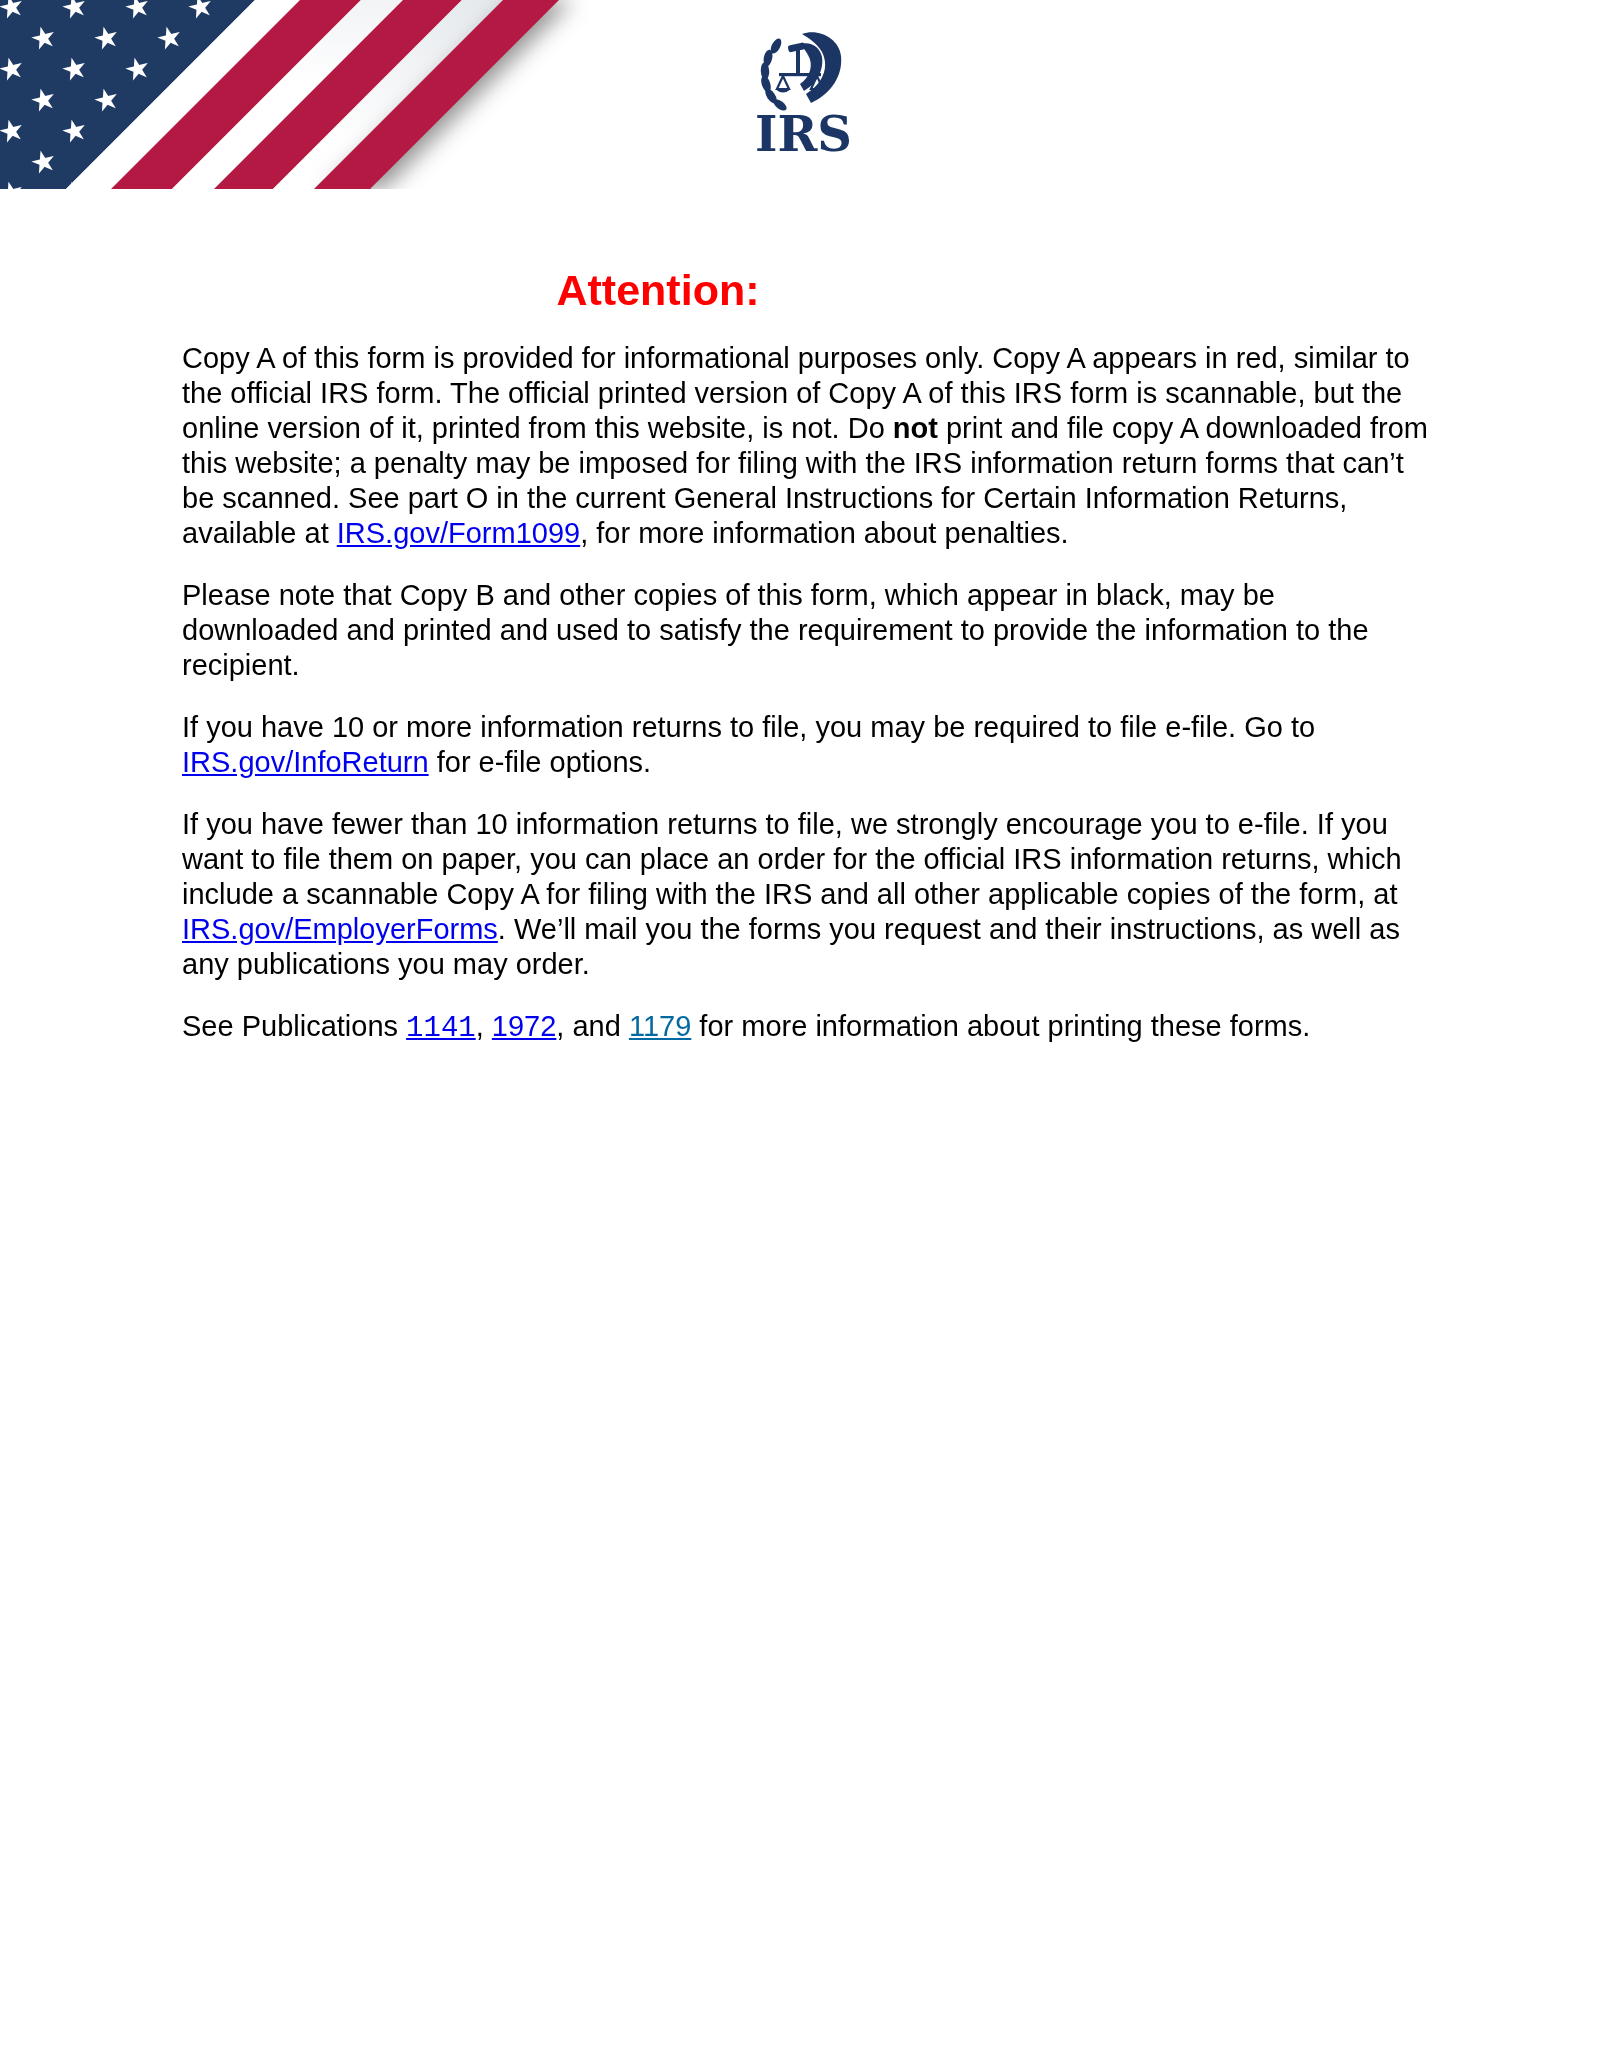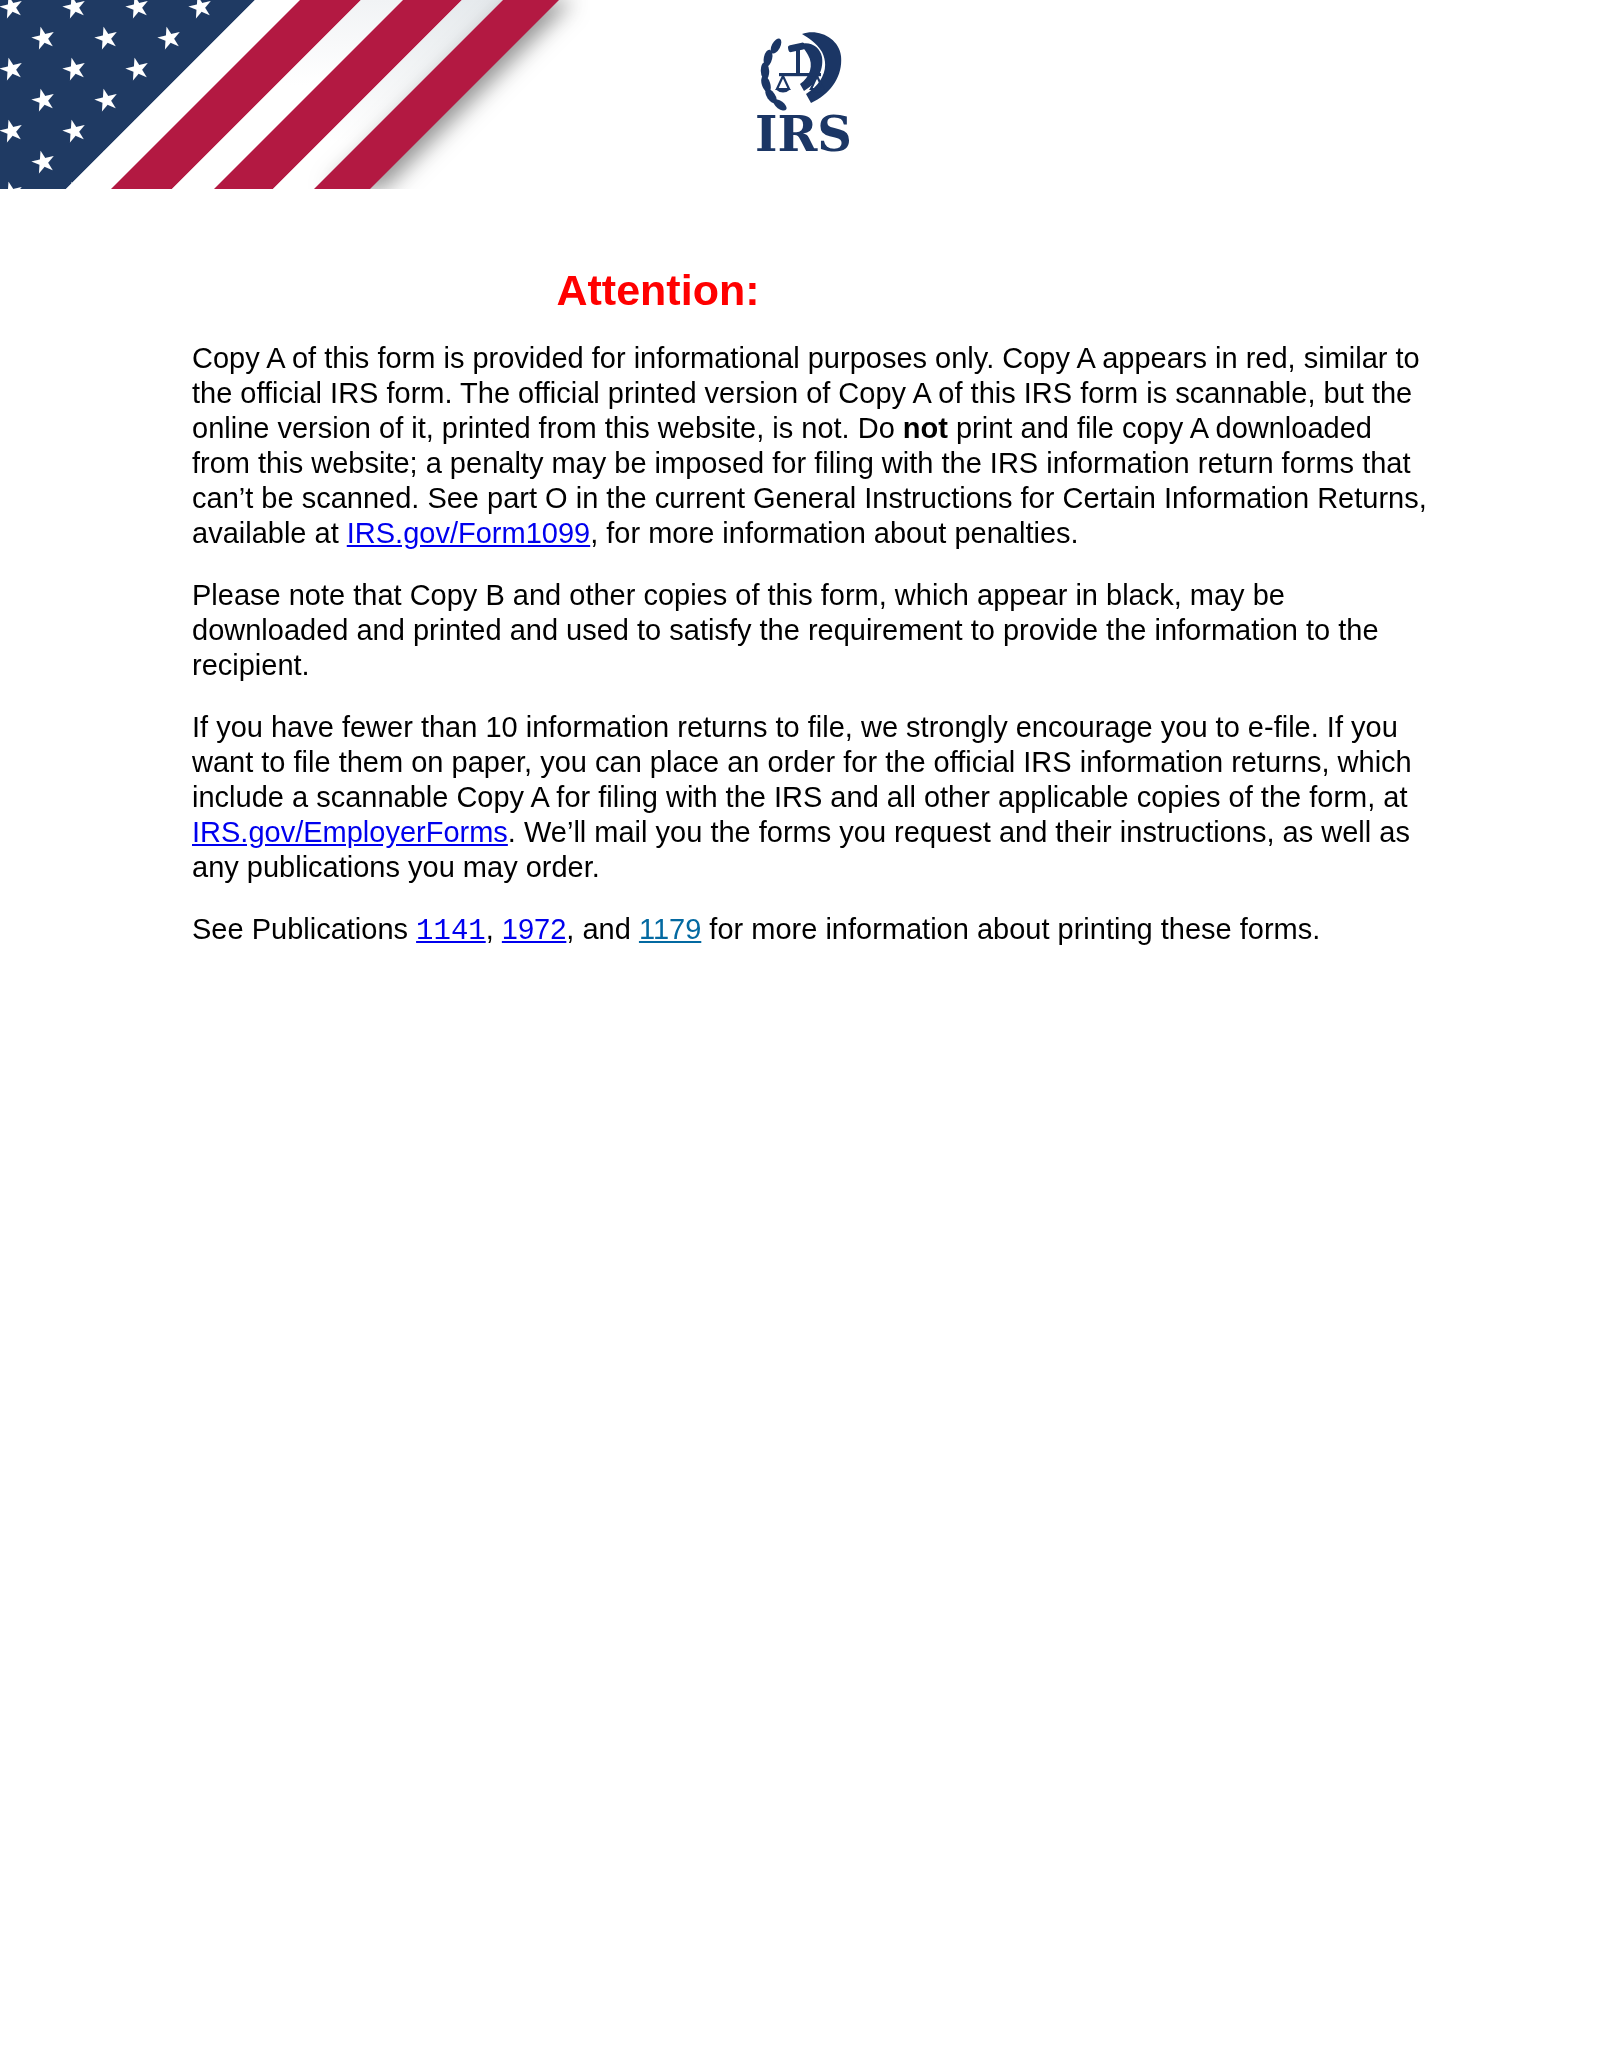--- a/index.html
+++ b/index.html
@@ -63,21 +63,21 @@
     font-size: 43px; font-weight: bold;
   }
 
   
   .content {
     position: absolute; top: 341px; left: 182px;
     width: 1252px;
     font-size: 29px; line-height: 35px;
     color: #000000;
   }
-  .content p { margin: 0 0 27px 10px; }
+  .content p { margin: 0 0 27px 0; }
   .content a { text-decoration: underline; cursor: pointer; }
   .content b { font-weight: bold; }
 </style>
 </head>
 <body>
 
 <div class="flag">
   <div class="stripe blue" style="background: rgb(31, 58, 99);"></div>
   <div class="stripe white1"></div>
   <div class="stripe red1" style="background: rgb(179, 25, 66);"></div>
@@ -148,15 +148,16 @@
     </g>
   </svg>
   <div class="wordmark" style="color: rgb(27, 54, 101);">IRS</div>
 </div>
 
 <div class="attention" style="color: rgb(255, 0, 0);">Attention:</div>
 
 <div class="content" id="paragraphs" style="color: rgb(0, 0, 0);">
     <p><span>Copy A of this form is provided for informational purposes only. Copy A appears in red, similar to the official IRS form. The official printed version of Copy A of this IRS form is scannable, but the online version of it, printed from this website, is not. Do </span><b>not</b><span> print and file copy A downloaded from this website; a penalty may be imposed for filing with the IRS information return forms that can’t be scanned. See part O in the current General Instructions for Certain Information Returns, available at </span><a style="color: rgb(0, 0, 238);">IRS.gov/Form1099</a><span>, for more information about penalties.</span></p>
     <p><span>Please note that Copy B and other copies of this form, which appear in black, may be downloaded and printed and used to satisfy the requirement to provide the information to the recipient.</span></p>
+    <p><span>If you have 10 or more information returns to file, you may be required to file e-file. Go to </span><a style="color: rgb(0, 0, 238);">IRS.gov/InfoReturn</a><span> for e-file options.</span></p>
     <p><span>If you have fewer than 10 information returns to file, we strongly encourage you to e-file. If you want to file them on paper, you can place an order for the official IRS information returns, which include a scannable Copy A for filing with the IRS and all other applicable copies of the form, at </span><a style="color: rgb(0, 0, 238);">IRS.gov/EmployerForms</a><span>. We’ll mail you the forms you request and their instructions, as well as any publications you may order.</span></p>
     <p><span>See Publications </span><a style="color: rgb(0, 0, 238); font-family: Liberation Mono, monospace;">1141</a><span>, </span><a style="color: rgb(0, 0, 238);">1972</a><span>, and </span><a style="color: #0369a1;">1179</a><span> for more information about printing these forms.</span></p>
   </div>
 
 </body></html>

